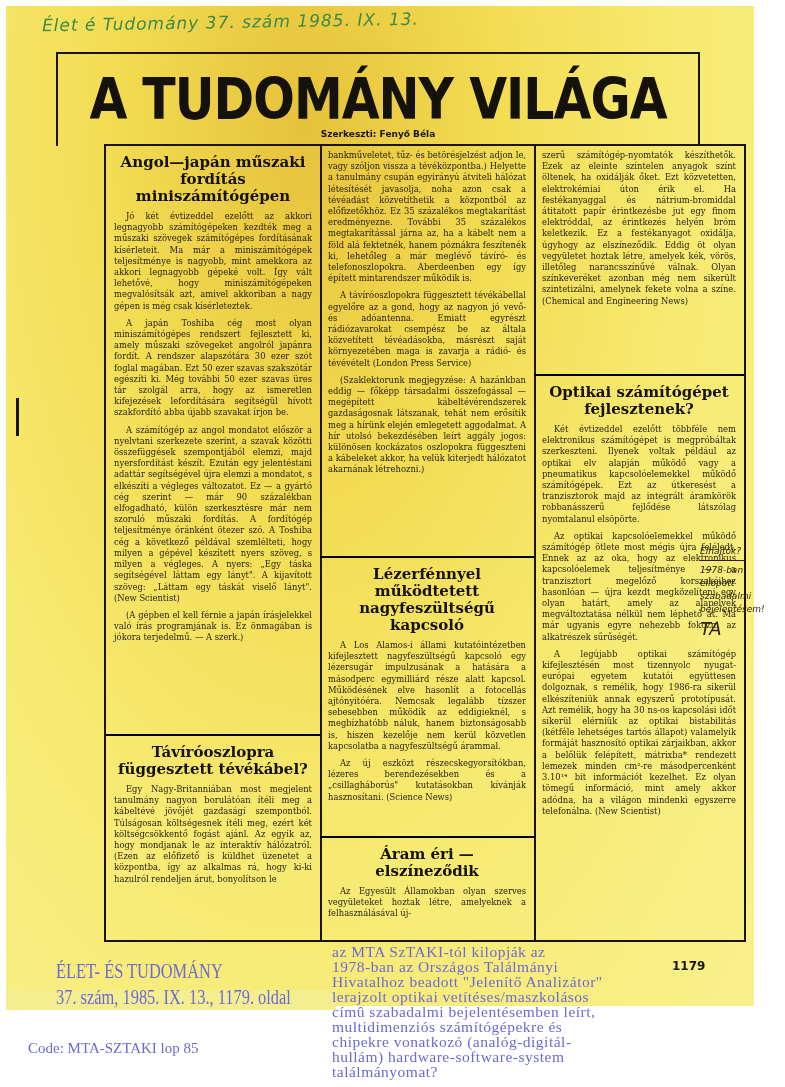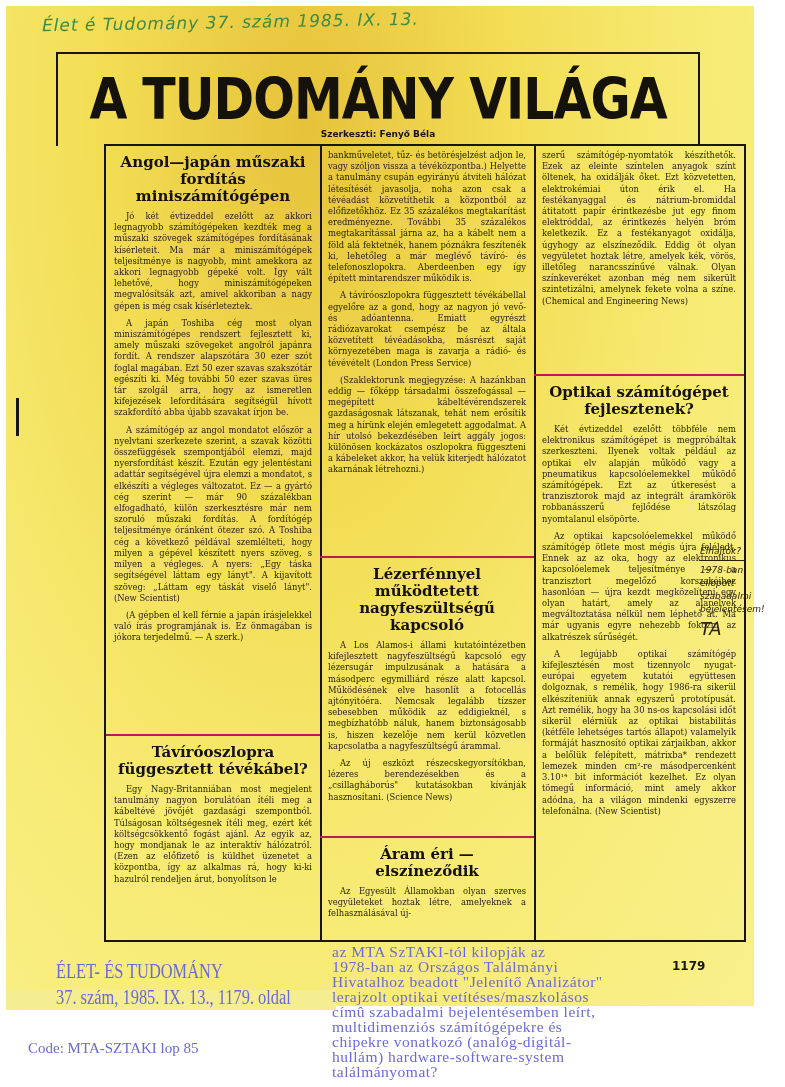--- a/index.html
+++ b/index.html
@@ -11,21 +11,21 @@
   .handwriting-top { position:absolute; left:42px; top:12px; font-family:"DejaVu Sans", sans-serif; font-style:italic; color:#3f8a46; font-size:17px; letter-spacing:1px; transform:rotate(-1deg); }
   .masthead { position:absolute; left:56px; top:52px; width:640px; height:92px; border:2px solid #1a1410; border-bottom:none; }
   .masthead-title { position:absolute; left:0; right:0; top:18px; text-align:center; font-family:"DejaVu Sans", sans-serif; font-weight:900; font-size:49px; letter-spacing:-1px; color:#15110b; transform:scaleY(1.15); }
   .editor-line { position:absolute; left:0; right:0; top:75px; text-align:center; font-family:"DejaVu Sans", sans-serif; font-weight:bold; font-size:9px; color:#1a1410; }
   .grid { position:absolute; left:56px; top:144px; width:642px; height:798px; border:2px solid #1a1410; box-sizing:border-box;margin-left:48px; }
   .col { position:absolute; top:0; bottom:0; }
   .col1 { left:0; width:214px; border-right:2px solid #1a1410; }
   .col2 { left:214px; width:214px; border-right:2px solid #1a1410; }
   .col3 { left:428px; width:210px; }
   .box { position:absolute; left:0; right:0; padding:4px 8px 0 8px; box-sizing:border-box; overflow:hidden; }
-  .box.sep { border-top:2px solid #be185d; }
+  .box.sep { border-top:2px solid #000000; }
   .headline { font-family:"DejaVu Serif", serif; font-weight:bold; font-size:15px; line-height:17px; text-align:center; color:#15110b; margin:4px 0 6px 0; }
   .para { font-family:"DejaVu Serif", serif; font-size:8.4px; line-height:11.2px; text-align:justify; color:#221c14; text-indent:12px; margin:0 0 6px 0; }
   .margin-note { position:absolute; left:700px; top:545px; width:80px; font-family:"DejaVu Sans", sans-serif; font-style:italic; font-size:9px; line-height:13px; color:#2a2008; }
   .margin-line { position:absolute; left:700px; top:560px; width:44px; border-top:1px solid #2a2008; }
   .margin-bar { position:absolute; left:16px; top:398px; width:3px; height:38px; background:#1a1410; }
   .page-num { position:absolute; left:672px; top:959px; font-family:"DejaVu Sans", sans-serif; font-weight:bold; font-size:12px; color:#1a1410; }
   .source-cap { position:absolute; left:56px; top:958px; color:#6a6ad6; font-family:"Liberation Serif", serif; font-size:20px; line-height:26px; transform:scaleX(0.82); transform-origin:left; }
   .code-line { position:absolute; left:28px; top:1040px; color:#6a6ad6; font-family:"Liberation Serif", serif; font-size:15px; }
   .comment { position:absolute; left:332px; top:944px; color:#6a6ad6; font-family:"Liberation Serif", serif; font-size:15.5px; line-height:15px; letter-spacing:0.5px; }
 </style>

